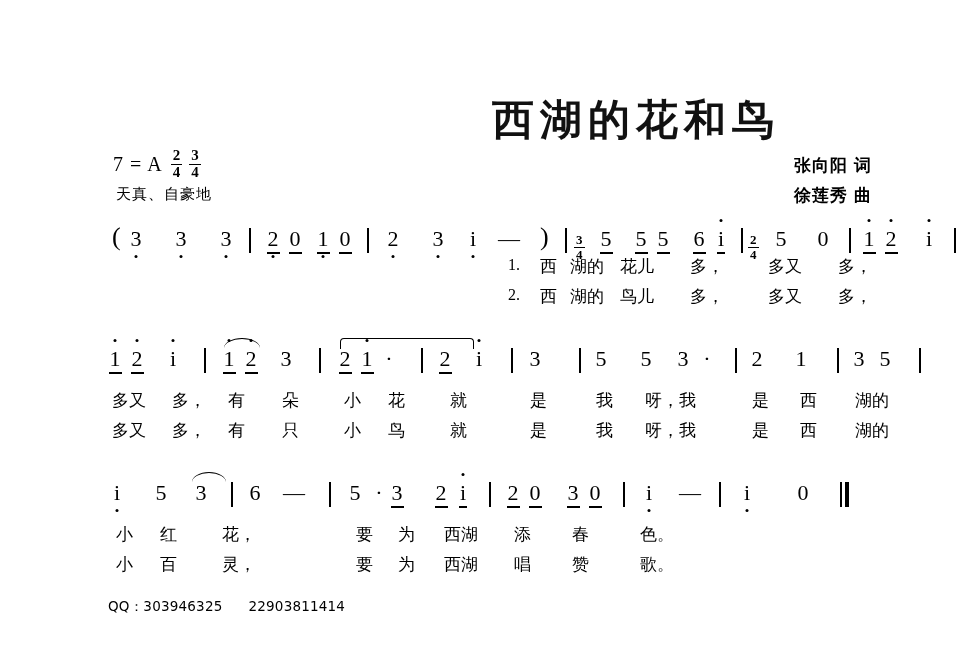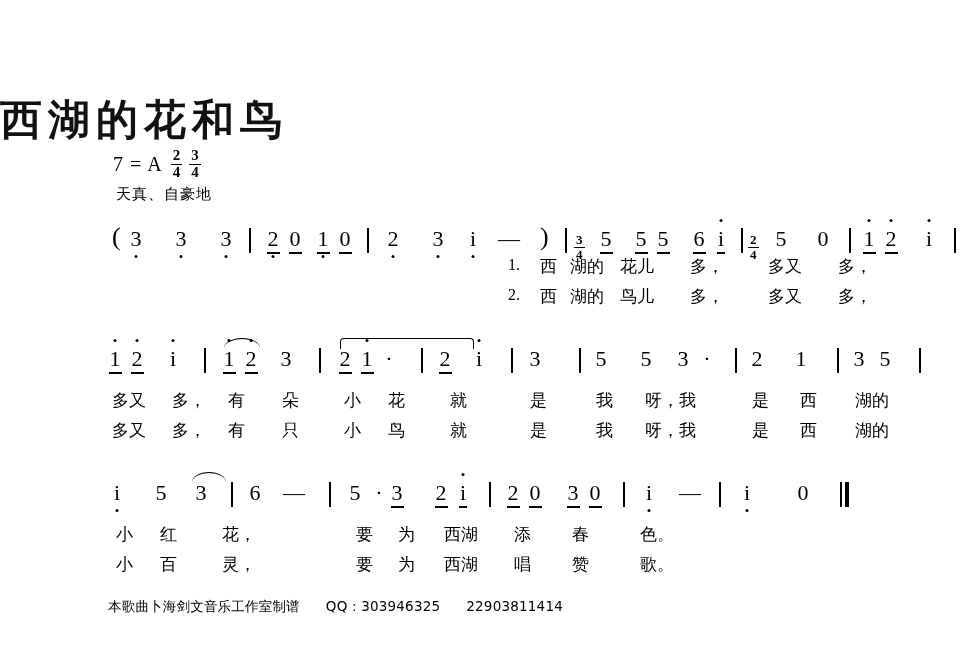--- a/index.html
+++ b/index.html
@@ -22,21 +22,21 @@
     height: 653px;
     background: #fff;
   }
 
   
   .title {
     position: absolute;
     top: 92px;
     left: 0;
     width: 780px;
-    text-align: left;
+    text-align: right;
     font-family: "DejaVu Serif", serif;
     font-weight: bold;
     font-size: 42px;
     letter-spacing: 6px;
     color: #111;
   }
 
   
   .keyblock {
     position: absolute;
@@ -211,20 +211,28 @@
       </span>
       <span class="frac">
         <span class="num">3</span>
         <span class="den">4</span>
       </span>
     </span>
   </div>
 
   <div class="mood">天真、自豪地</div>
 
+  <div class="credits">
+    <div>
+      <span>张向阳</span><span class="role">词</span>
+    </div>
+    <div>
+      <span>徐莲秀</span><span class="role">曲</span>
+    </div>
+  </div>
 
   <div class="system" id="sys1" style="top:228px;">
     <div class="notes-row">
         <div class="paren" style="left: 112px; top: -2px;">(</div>
         <div class="note" style="left: 128px; top: 0px; width: 16px;"><span class="glyph">3<span class="dot-down"></span></span></div>
         <div class="note" style="left: 173px; top: 0px; width: 16px;"><span class="glyph">3<span class="dot-down"></span></span></div>
         <div class="note" style="left: 218px; top: 0px; width: 16px;"><span class="glyph">3<span class="dot-down"></span></span></div>
         <div class="bar" style="left: 249px;"></div>
         <div class="note" style="left: 265px; top: 0px; width: 16px;"><span class="glyph">2<span class="dot-down"></span><span class="beam1"></span></span></div>
         <div class="note" style="left: 287px; top: 0px; width: 16px;"><span class="glyph">0<span class="beam1"></span></span></div>
@@ -393,18 +401,17 @@
         <span class="lyric" style="left: 398px;">为</span>
         <span class="lyric" style="left: 444px;">西湖</span>
         <span class="lyric" style="left: 514px;">唱</span>
         <span class="lyric" style="left: 572px;">赞</span>
         <span class="lyric" style="left: 640px;">歌。</span>
       </div>
   <div class="tie" style="left: 192px; width: 34px; top: -10px;"></div>
     </div>
 
   <div class="footer">
-    <span class="seg">本歌曲卜海剑文音乐工作室制谱</span>
     <span class="seg">QQ：303946325</span>
     <span class="seg">22903811414</span>
   </div>
 
 </div>
 
 </body></html>

